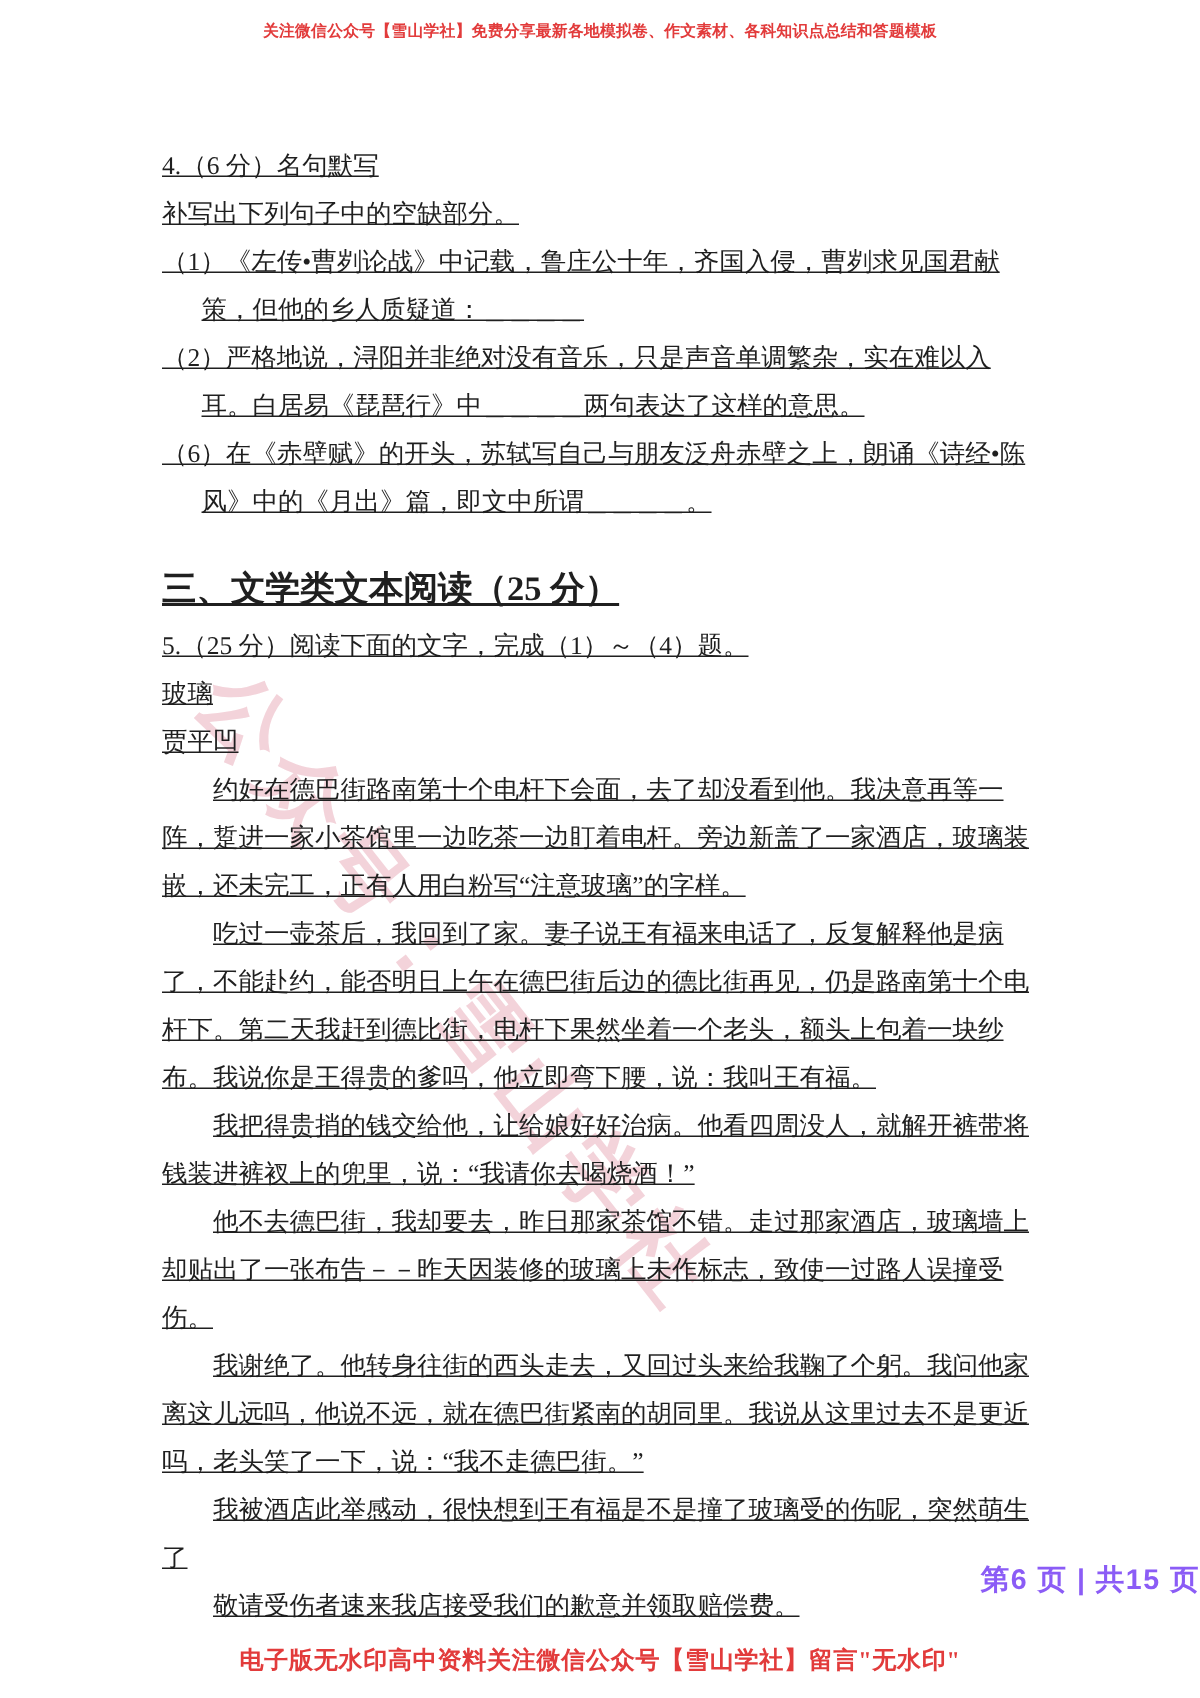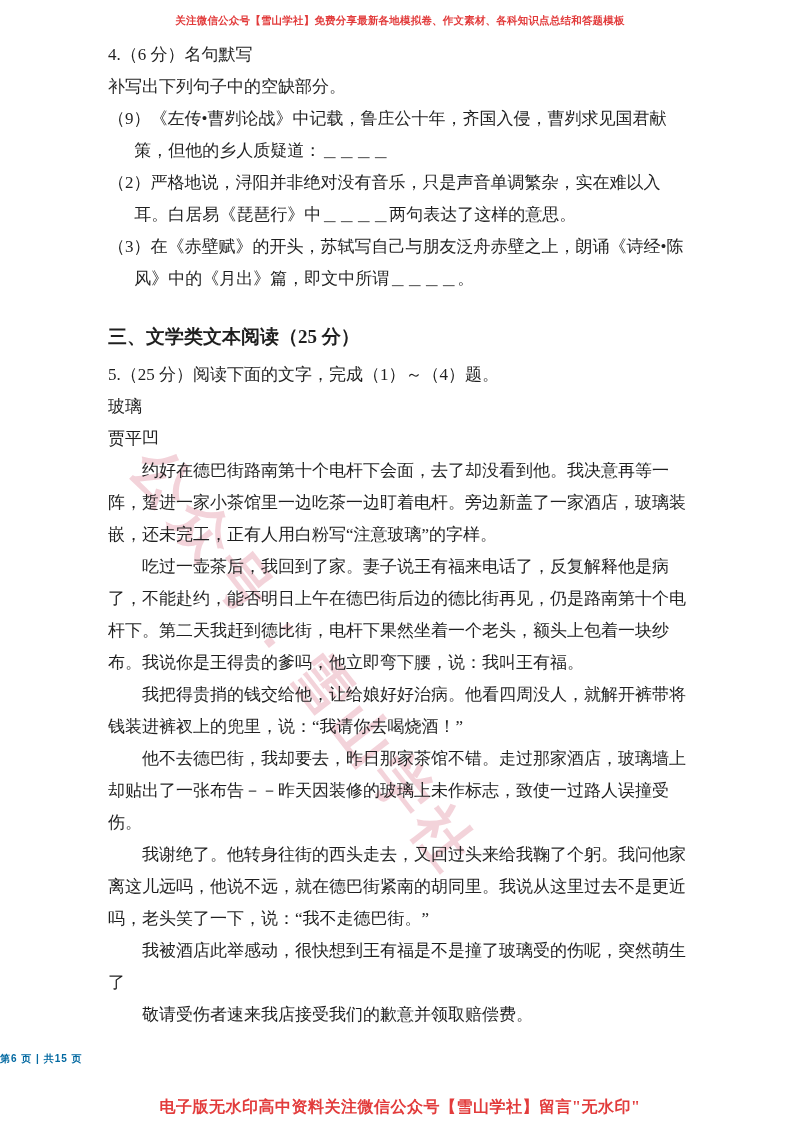--- a/index.html
+++ b/index.html
@@ -44,72 +44,73 @@
     letter-spacing: 7px;
     white-space: nowrap;
     transform: rotate(52deg);
     transform-origin: left top;
     pointer-events: none;
     user-select: none;
   }
   .content {
     position: relative;
     z-index: 1;
-    padding: 39px 106px 0 108px;
+    padding: 95px 106px 0 108px;
     font-size: 17px;
     line-height: 32px;
+    text-decoration: underline;
   }
   .content p { margin: 0; }
   .hang {
     padding-left: 1.55em;
     text-indent: -1.55em;
   }
   .section-heading {
     margin-top: 26px !important;
     font-weight: 700;
-    font-size: 19px;
+    font-size: 23px;
   }
   .q5-line { margin-top: 6px !important; }
   .essay-title, .essay-author {
     text-align: left;
   }
   .para { text-indent: 2em; }
   .footer {
     position: absolute;
     left: 0; right: 0;
     bottom: 66px;
     z-index: 1;
-    text-align: left;
-    font-size: 10px;
+    text-align: right;
+    font-size: 19px;
     font-weight: 600;
-    color: #0369a1;
+    color: #8b5cf6;
     letter-spacing: 1px;
     font-family: "Liberation Sans", "DejaVu Sans", sans-serif;
   }
 </style>
 </head>
 <body>
 
 <div class="page">
 
   <div class="banner top">关注微信公众号【雪山学社】免费分享最新各地模拟卷、作文素材、各科知识点总结和答题模板</div>
 
   <div class="watermark">公众号：雪山学社</div>
 
   <main class="content">
 
     <p>4.（6 分）名句默写</p>
 
     <p>补写出下列句子中的空缺部分。</p>
 
-    <p class="hang">（9）《左传•曹刿论战》中记载，鲁庄公十年，齐国入侵，曹刿求见国君献策，但他的乡人质疑道：＿＿＿＿</p>
+    <p class="hang">（1）《左传•曹刿论战》中记载，鲁庄公十年，齐国入侵，曹刿求见国君献策，但他的乡人质疑道：＿＿＿＿</p>
 
     <p class="hang">（2）严格地说，浔阳并非绝对没有音乐，只是声音单调繁杂，实在难以入耳。白居易《琵琶行》中＿＿＿＿两句表达了这样的意思。</p>
 
-    <p class="hang">（3）在《赤壁赋》的开头，苏轼写自己与朋友泛舟赤壁之上，朗诵《诗经•陈风》中的《月出》篇，即文中所谓＿＿＿＿。</p>
+    <p class="hang">（6）在《赤壁赋》的开头，苏轼写自己与朋友泛舟赤壁之上，朗诵《诗经•陈风》中的《月出》篇，即文中所谓＿＿＿＿。</p>
 
     <p class="section-heading">三、文学类文本阅读（25 分）</p>
 
     <p class="q5-line">5.（25 分）阅读下面的文字，完成（1）～（4）题。</p>
 
     <p class="essay-title">玻璃</p>
 
     <p class="essay-author">贾平凹</p>
 
     <p class="para">约好在德巴街路南第十个电杆下会面，去了却没看到他。我决意再等一阵，踅进一家小茶馆里一边吃茶一边盯着电杆。旁边新盖了一家酒店，玻璃装嵌，还未完工，正有人用白粉写“注意玻璃”的字样。</p>

